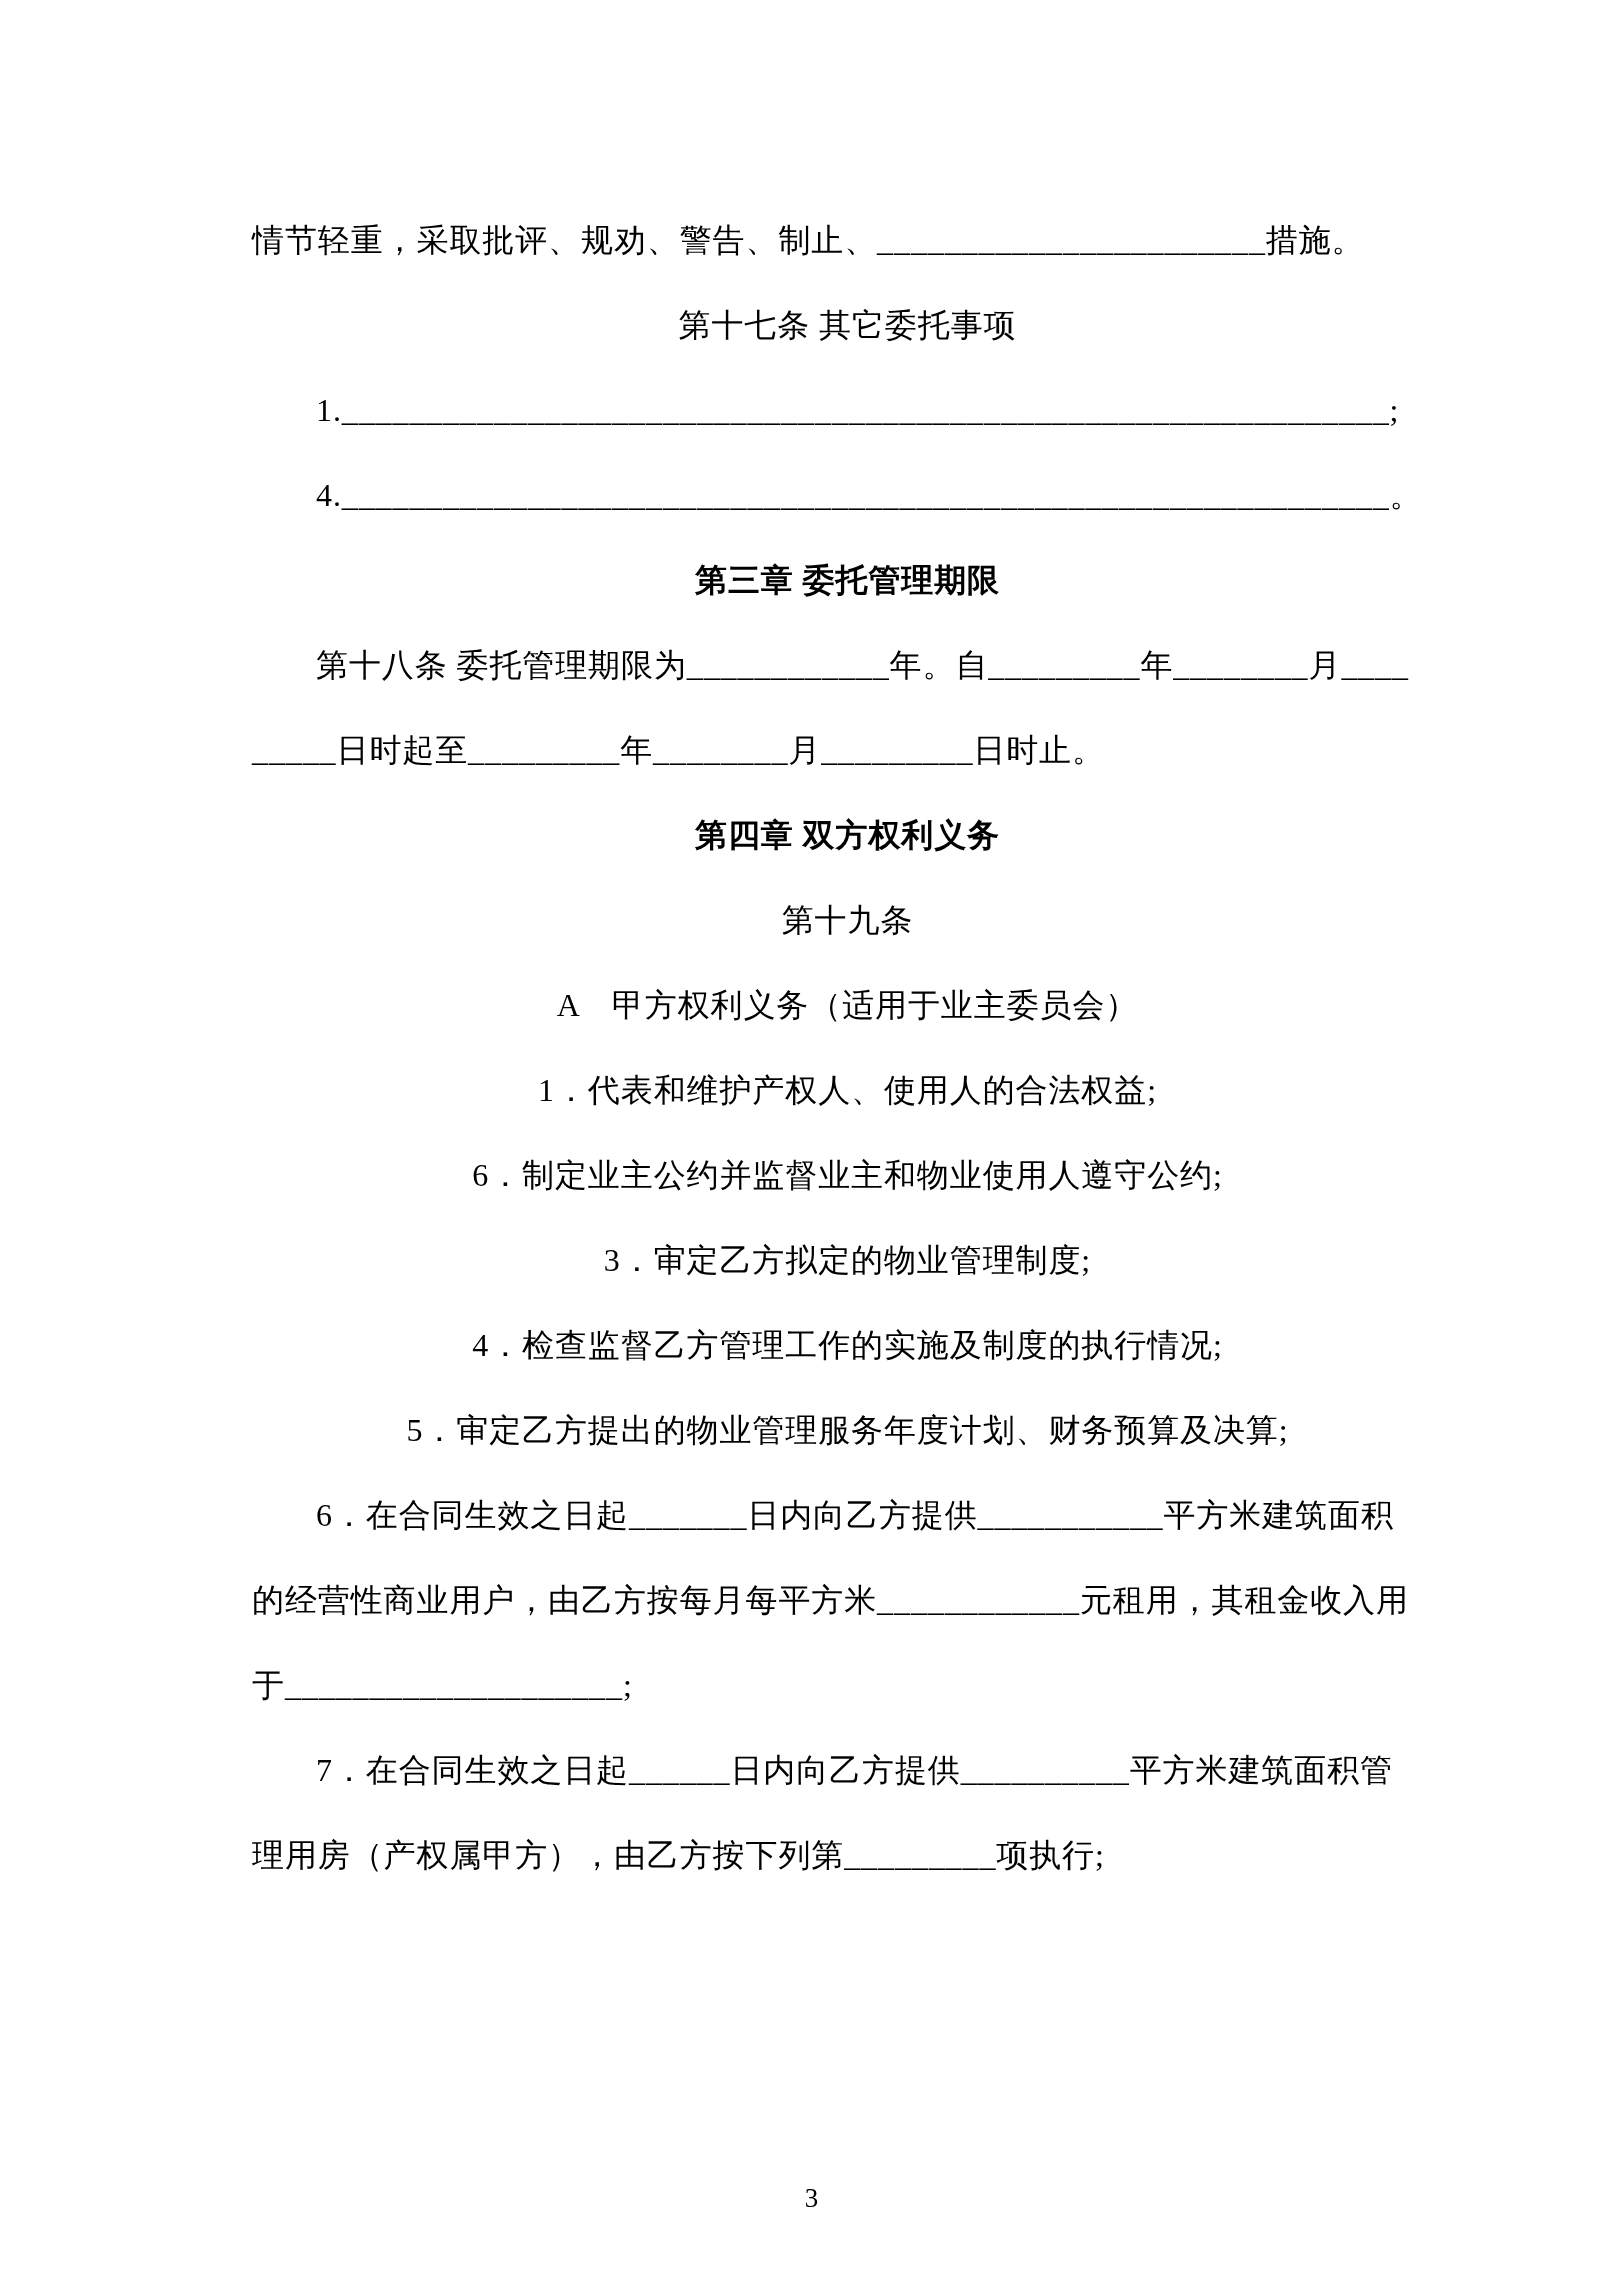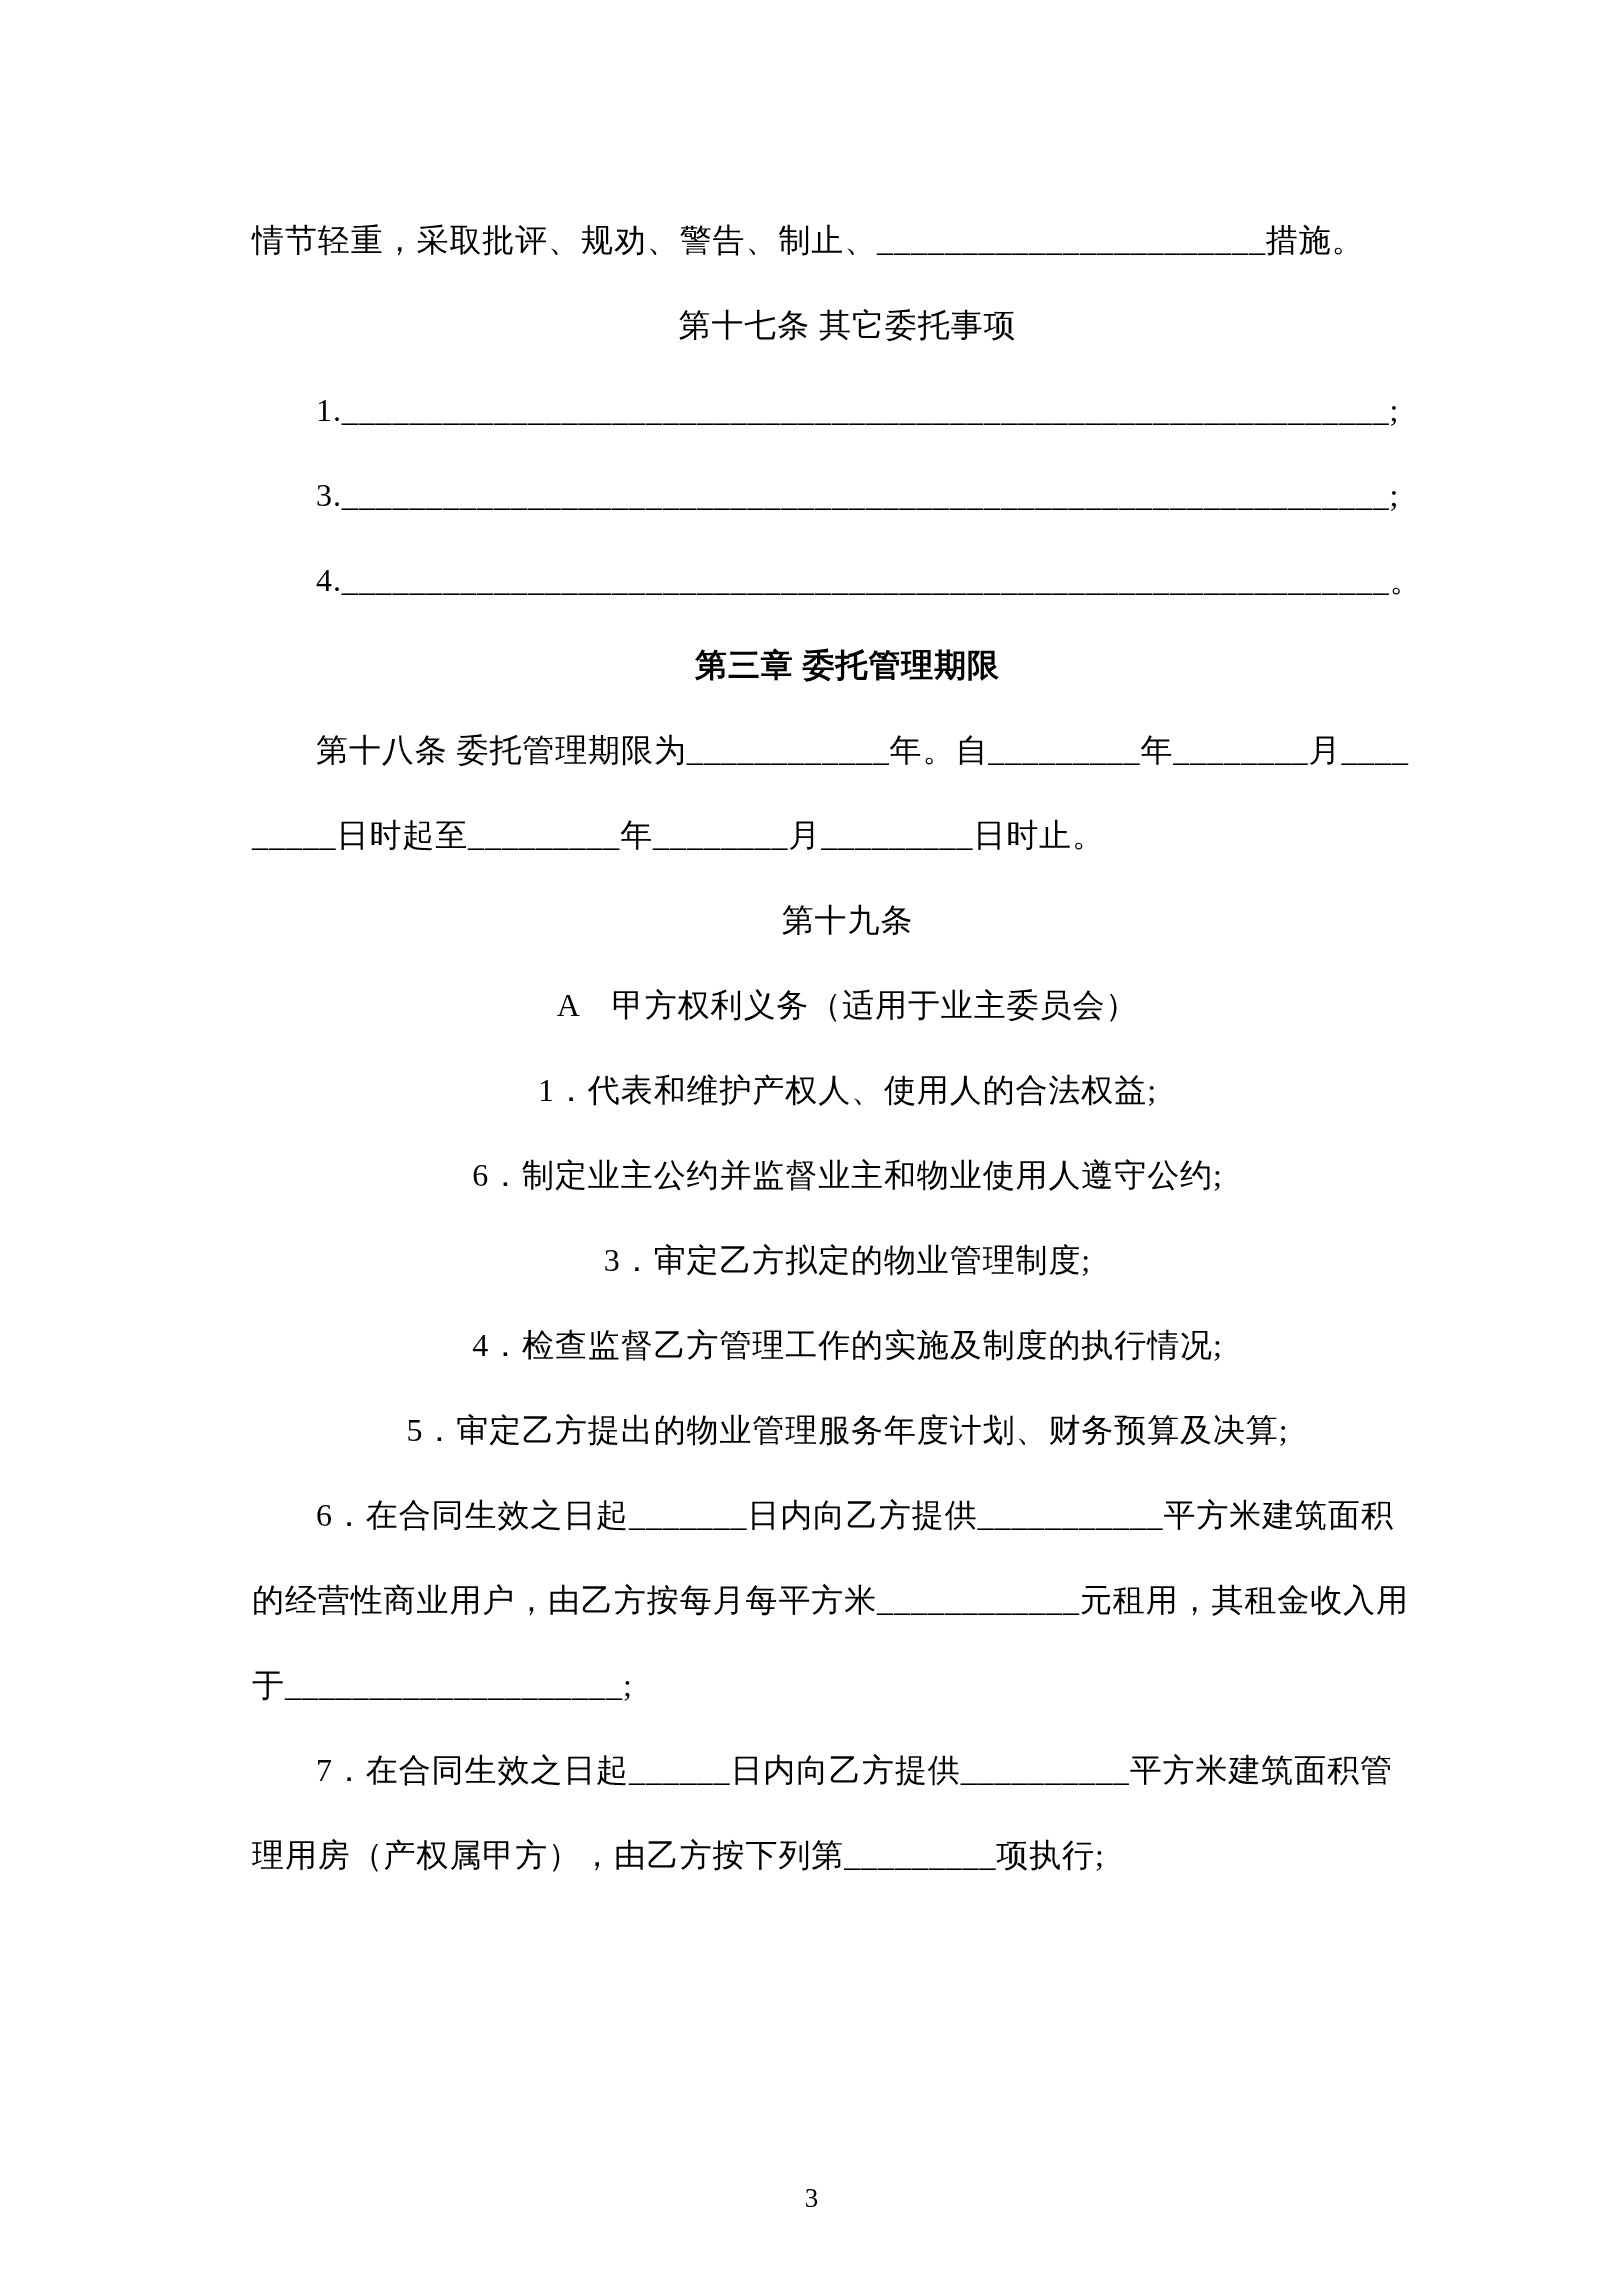--- a/index.html
+++ b/index.html
@@ -48,25 +48,25 @@
   }
 </style>
 </head>
 <body>
 
 <div class="page">
   <div class="content">
     <div class="line">情节轻重，采取批评、规劝、警告、制止、_______________________措施。</div>
     <div class="line indent">第十七条  其它委托事项</div>
     <div class="line indent">1.______________________________________________________________;</div>
-    <div class="line indent">3.______________________________________________________________;</div>
     <div class="line indent">4.______________________________________________________________。</div>
     <div class="line indent bold">第三章  委托管理期限</div>
     <div class="line indent">第十八条  委托管理期限为____________年。自_________年________月____</div>
     <div class="line">_____日时起至_________年________月_________日时止。</div>
+    <div class="line indent bold">第四章  双方权利义务</div>
     <div class="line indent">第十九条</div>
     <div class="line indent">A　甲方权利义务（适用于业主委员会）</div>
     <div class="line indent">1．代表和维护产权人、使用人的合法权益;</div>
     <div class="line indent">6．制定业主公约并监督业主和物业使用人遵守公约;</div>
     <div class="line indent">3．审定乙方拟定的物业管理制度;</div>
     <div class="line indent">4．检查监督乙方管理工作的实施及制度的执行情况;</div>
     <div class="line indent">5．审定乙方提出的物业管理服务年度计划、财务预算及决算;</div>
     <div class="line indent">6．在合同生效之日起_______日内向乙方提供___________平方米建筑面积</div>
     <div class="line">的经营性商业用户，由乙方按每月每平方米____________元租用，其租金收入用</div>
     <div class="line">于____________________;</div>

